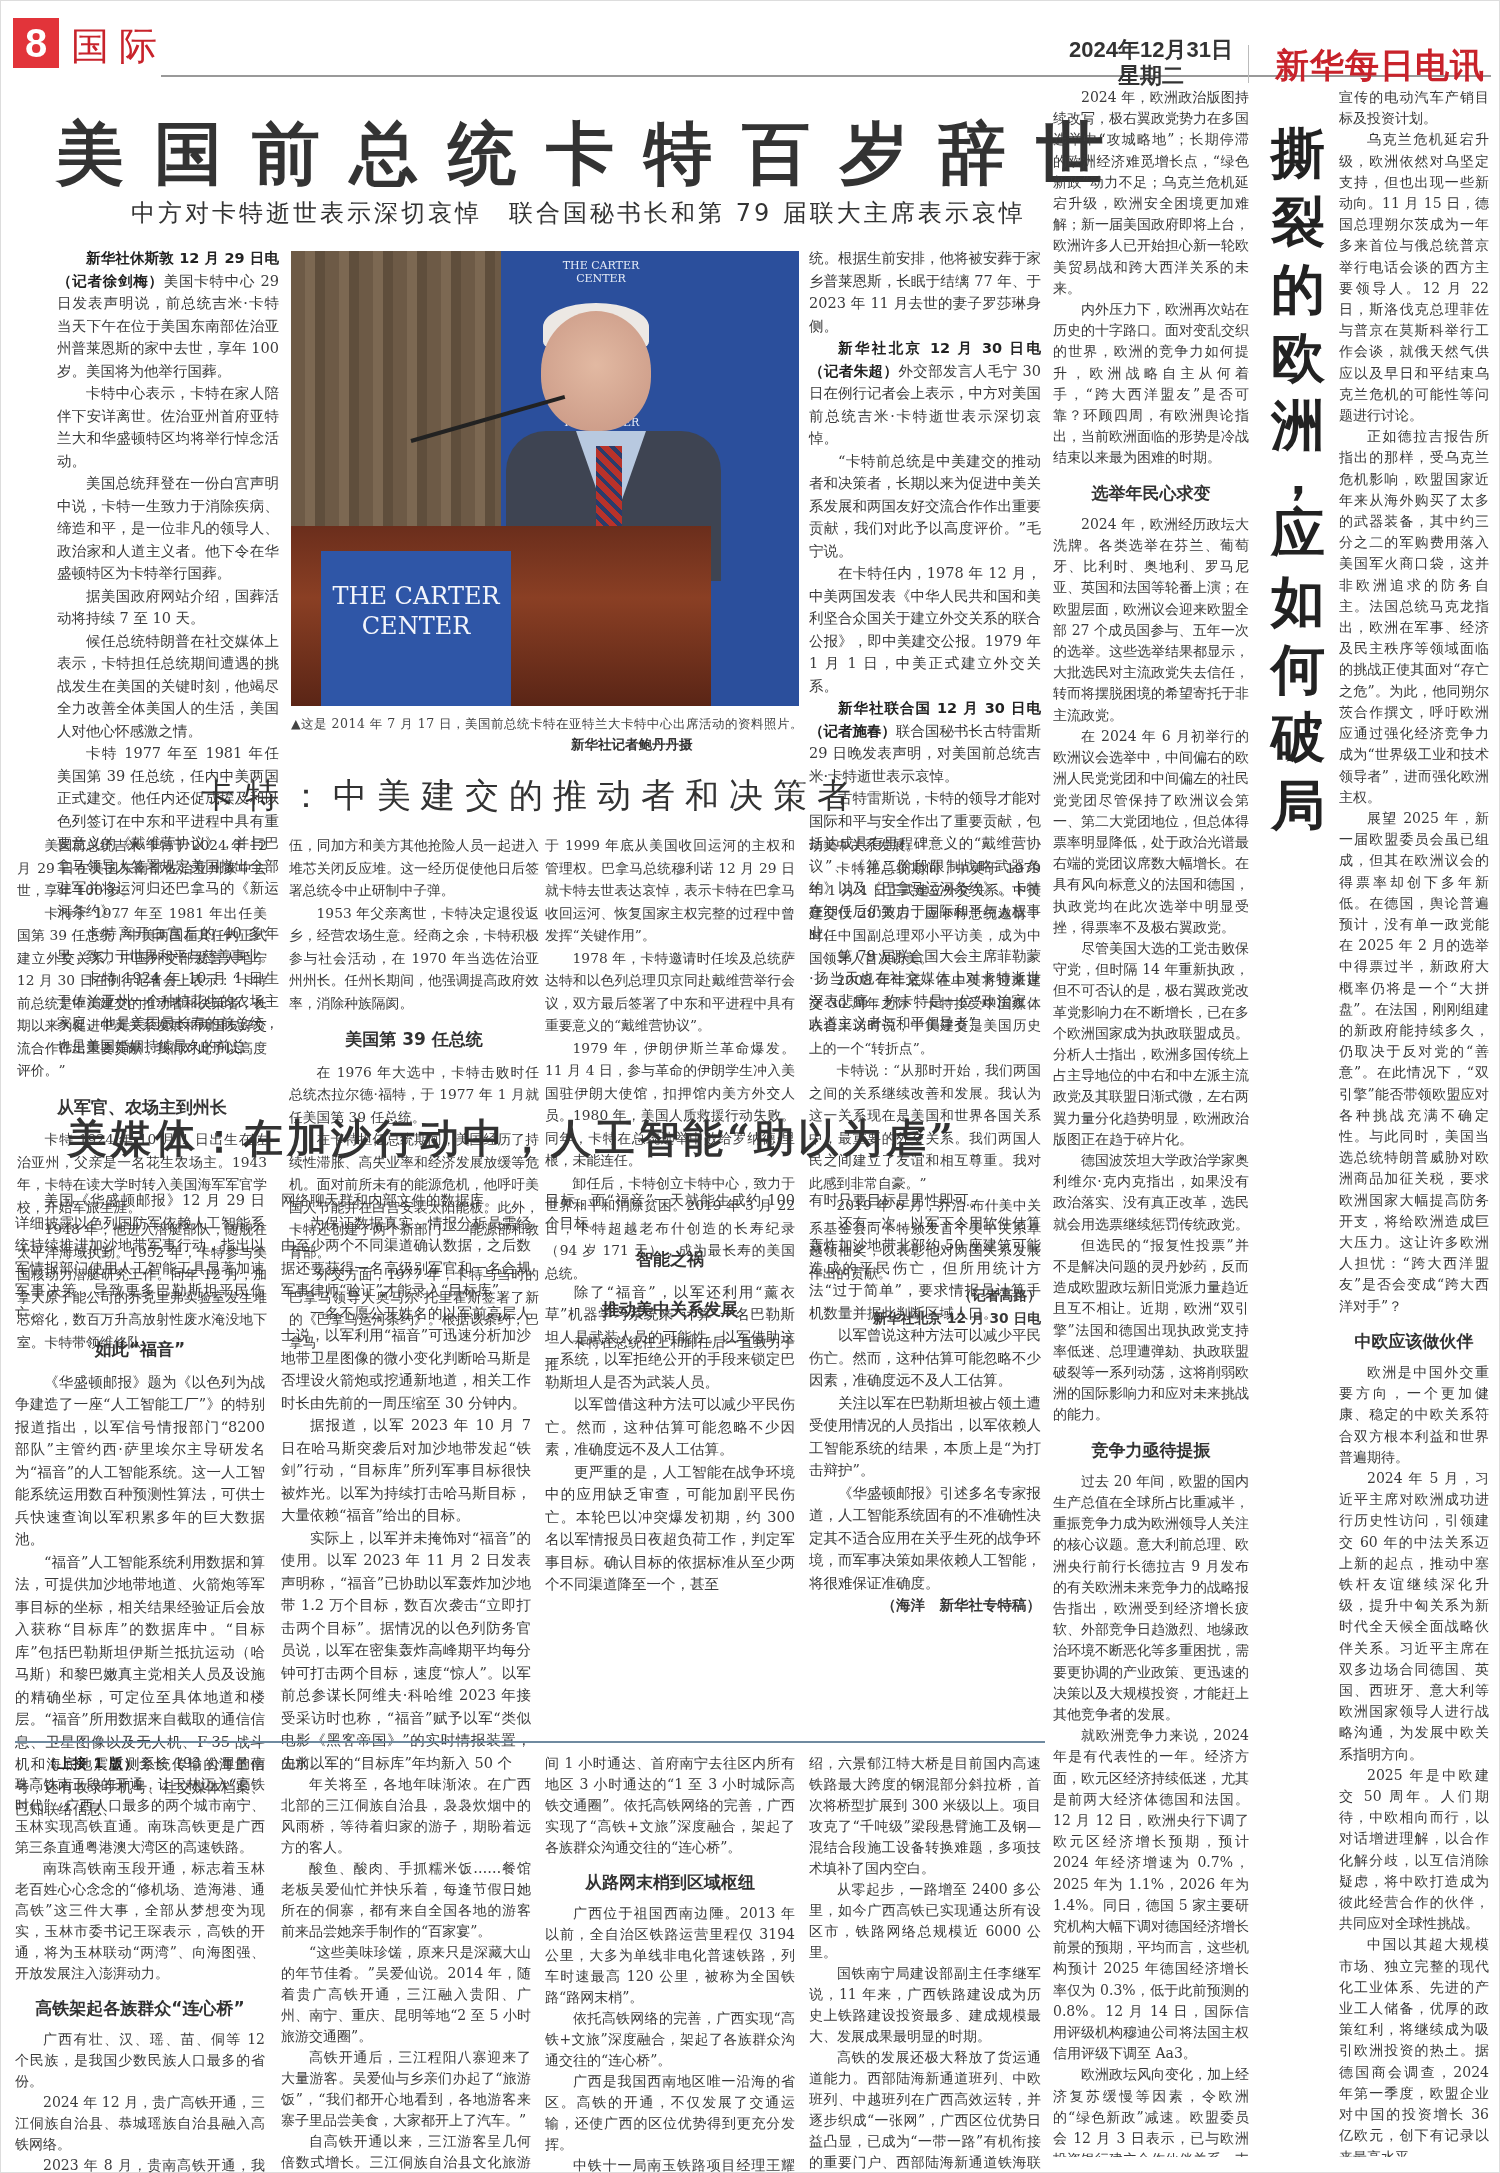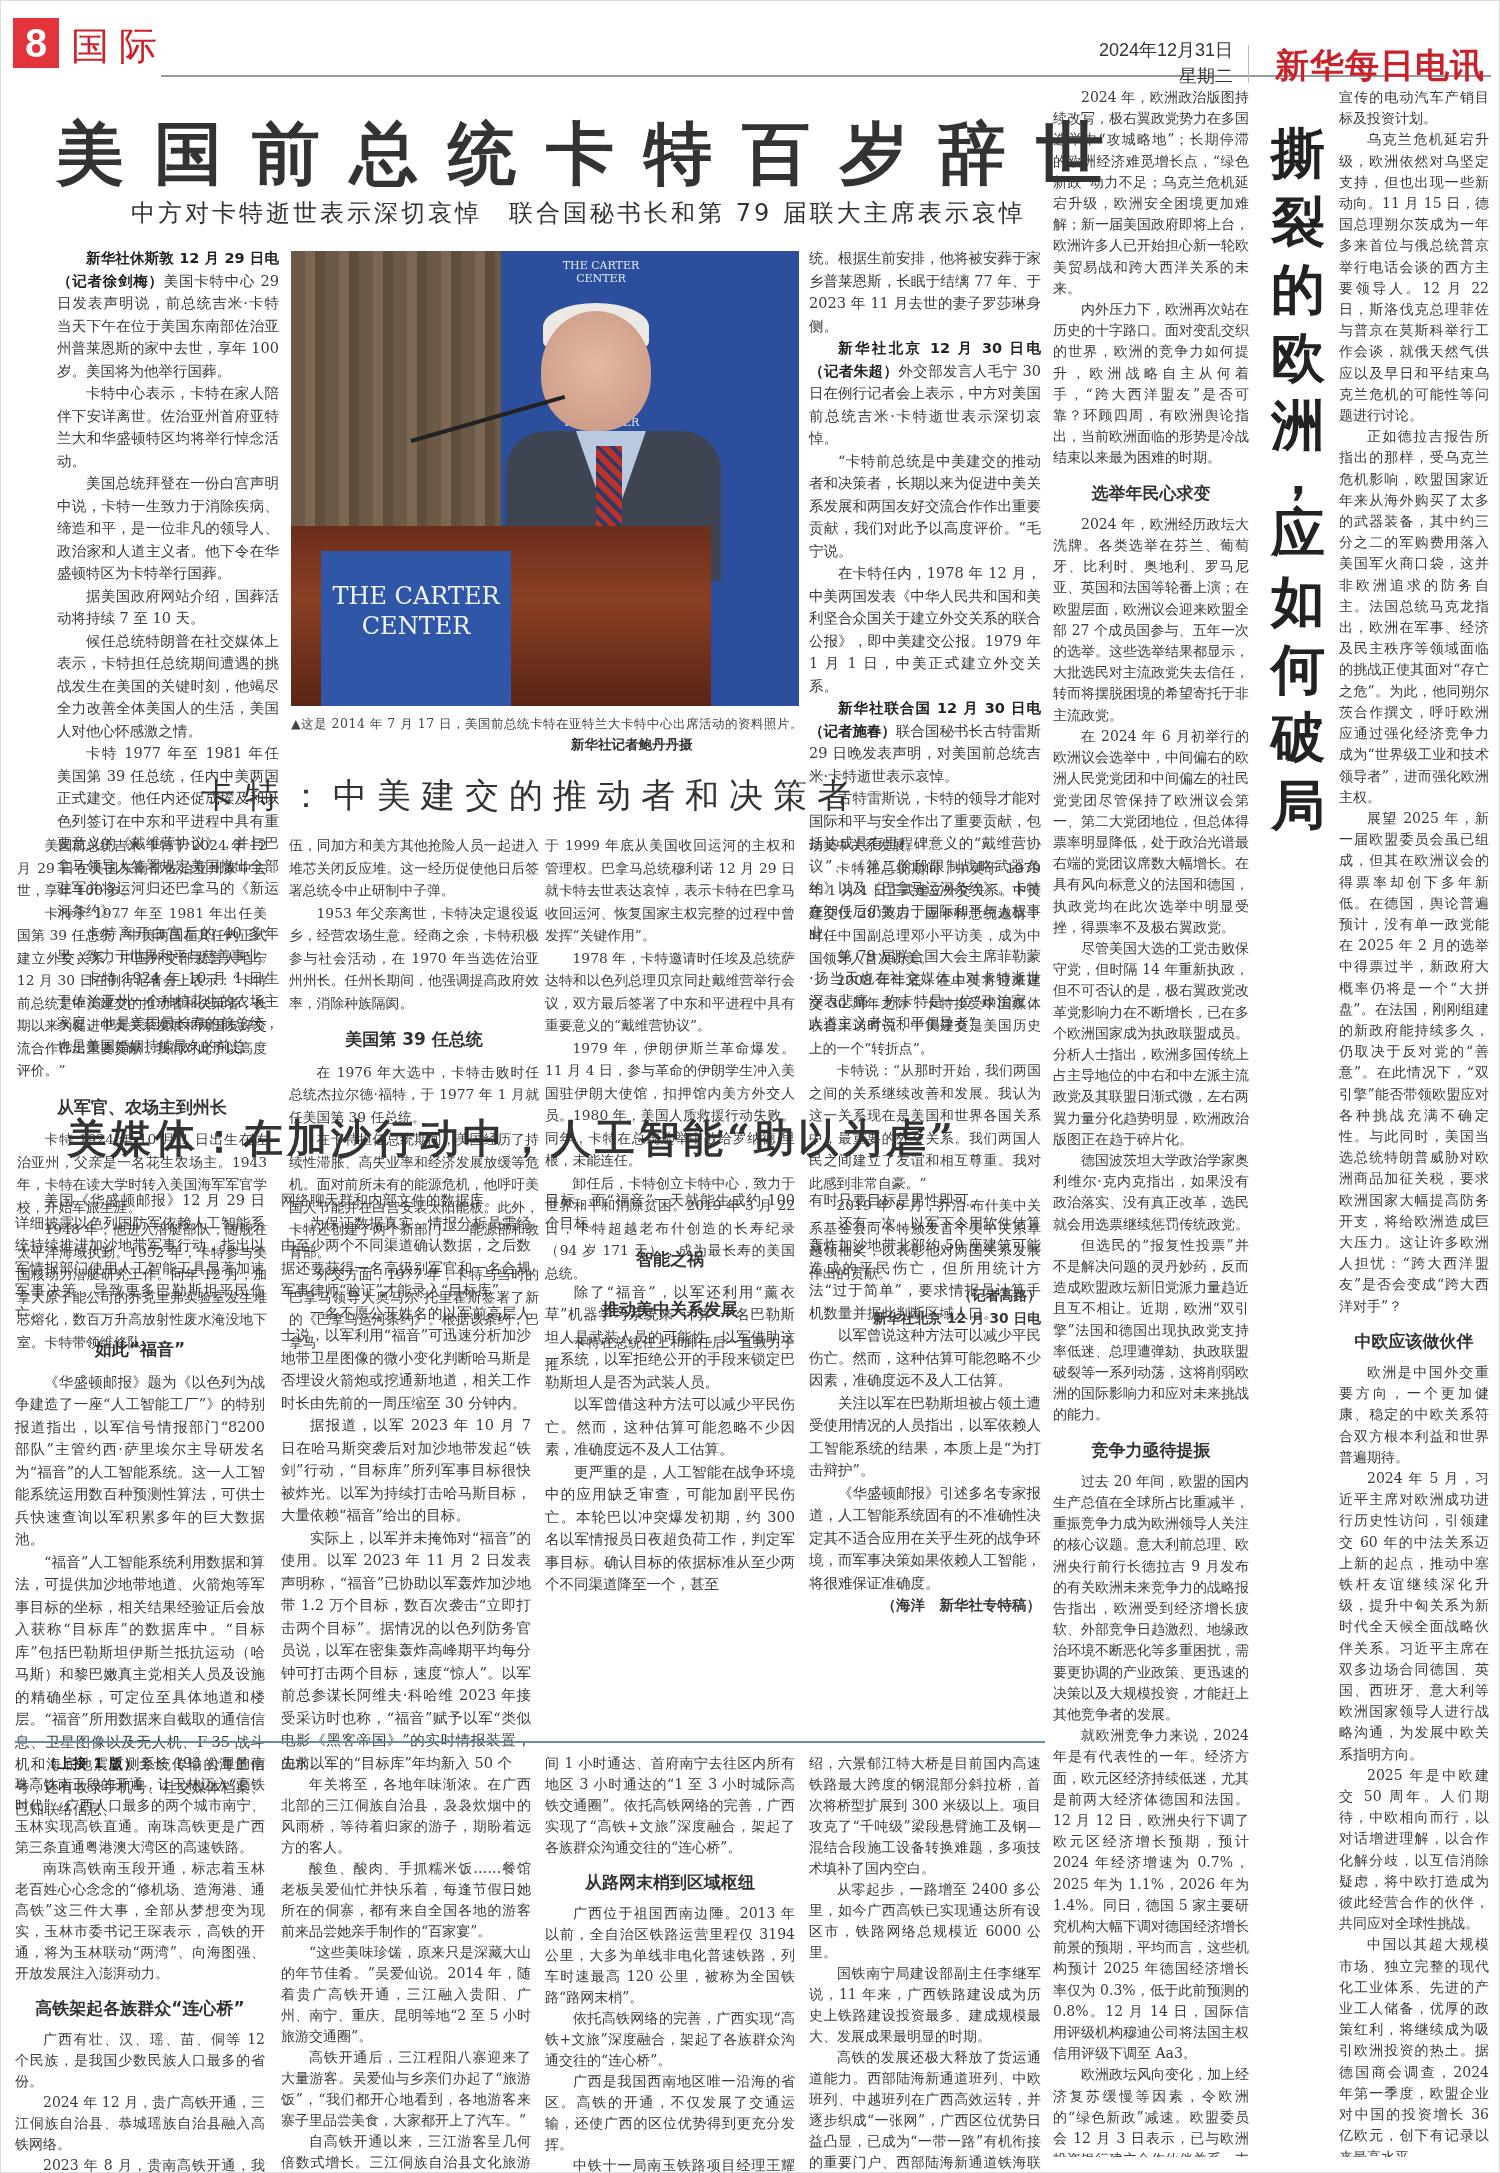--- a/index.html
+++ b/index.html
@@ -3,21 +3,21 @@
 <meta charset="utf-8">
 <style>
 *{box-sizing:border-box;margin:0;padding:0}
 html,body{width:1500px;height:2173px;background:#fff;overflow:hidden}
 body{font-family:"DejaVu Serif","Liberation Serif",serif;color:#333;position:relative}
 .page{position:absolute;left:0;top:0;width:1500px;height:2173px;border:1px solid #ddd}
 .masthead{position:absolute;left:12px;top:14px;width:1478px;height:62px}
 .pgnum{position:absolute;left:0;top:3px;width:46px;height:50px;background:#e2343a;color:#fff;font-family:"Liberation Sans",sans-serif;font-weight:bold;font-size:40px;text-align:center;line-height:50px}
 .section{position:absolute;left:58px;top:6px;color:#c8232b;font-size:38px;letter-spacing:10px;font-family:"DejaVu Serif",serif}
 .headrule{position:absolute;left:148px;top:60px;width:1330px;height:2px;background:#999}
-.dateblk{position:absolute;right:258px;top:22px;text-align:right;font-family:"Liberation Sans",sans-serif;font-weight:normal;font-size:18px;color:#333;line-height:26px}
+.dateblk{position:absolute;right:258px;top:22px;text-align:center;font-family:"Liberation Sans",sans-serif;font-weight:bold;font-size:22px;color:#333;line-height:26px}
 .vsep{position:absolute;right:242px;top:30px;width:1px;height:38px;background:#bbb}
 .brand{position:absolute;right:6px;top:28px;color:#c8232b;font-size:34px;font-weight:bold;font-family:"DejaVu Serif",serif;letter-spacing:1px}
 .abs{position:absolute}
 .main-title{left:55px;top:108px;font-size:68px;font-weight:bold;letter-spacing:30px;color:#333}
 .subtitle{left:130px;top:196px;font-family:"DejaVu Sans",sans-serif;font-size:24px;letter-spacing:3px;color:#333}
 .col{position:absolute;font-size:14.5px;line-height:22.5px;text-align:justify;color:#3a3a3a}
 .col p{text-indent:2em}
 .col p.noind{text-indent:0}
 .col b{font-family:"DejaVu Sans",sans-serif;font-weight:bold;color:#222}
 .photo{position:absolute;left:290px;top:250px;width:508px;height:455px;overflow:hidden;background:#f97316}

